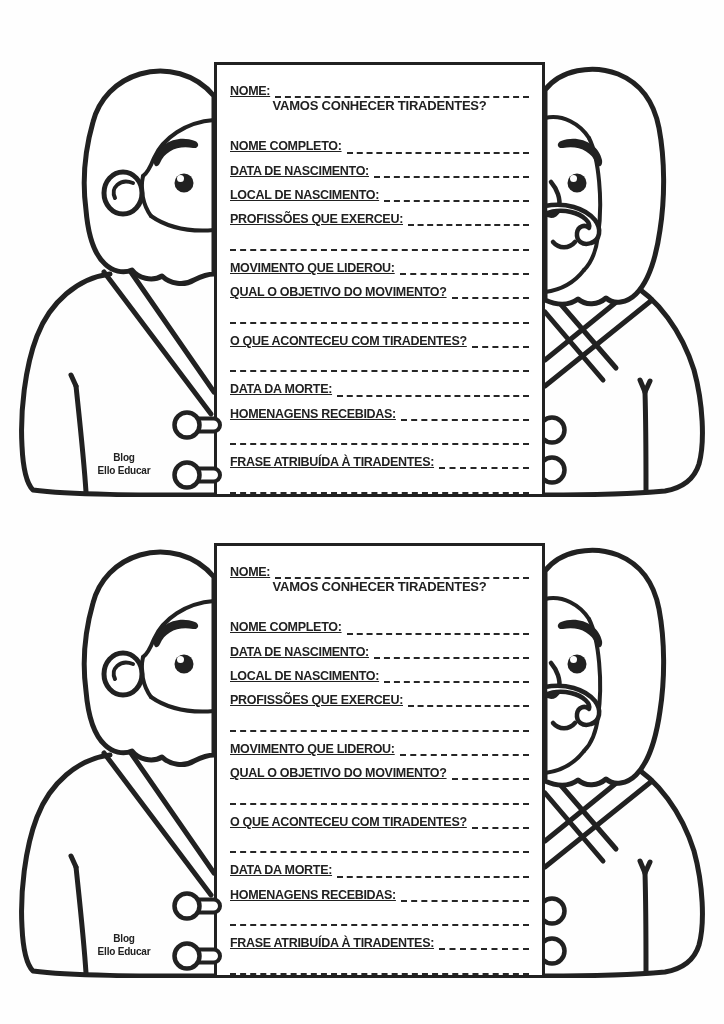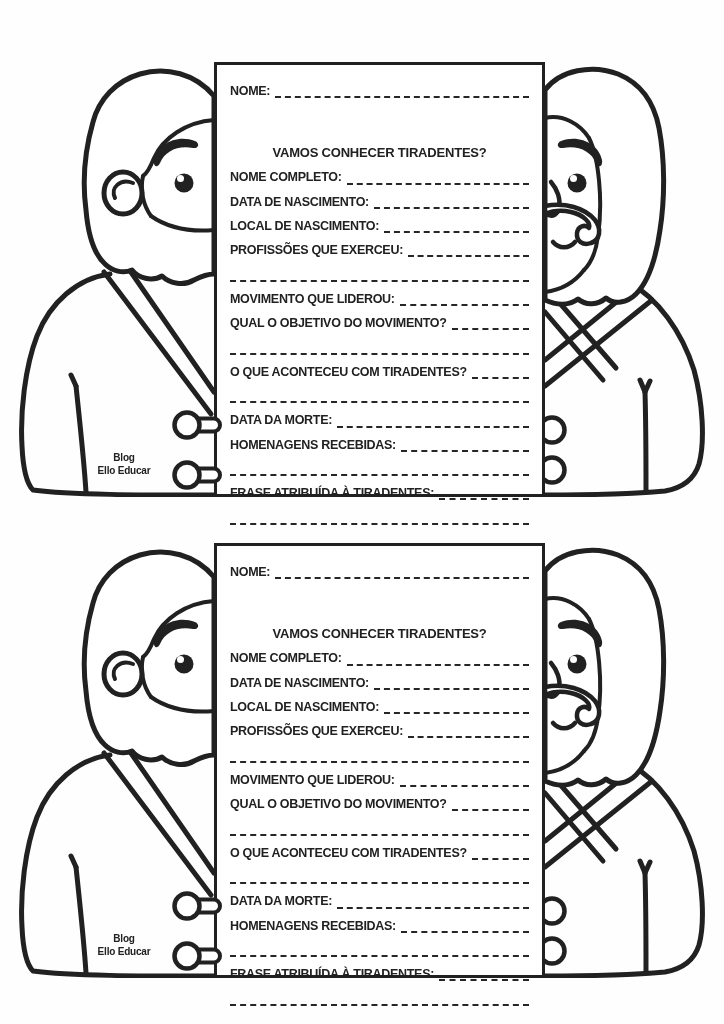--- a/index.html
+++ b/index.html
@@ -14,27 +14,27 @@
 
   .character, .ringsvg { position:absolute; left:0; top:0; width:724px; height:435px; }
   .character { z-index:1; }
   .ringsvg  { z-index:3; }
 
   .paper {
     position:absolute; left:214px; top:0; width:331px; height:435px;
     box-sizing:border-box; background:#ffffff; border:3px solid #212121;
     padding:9px 13px 0 13px; z-index:2;
   }
-  .frow { display:flex; align-items:flex-end; height:24.3px; }
+  .frow { display:flex; align-items:flex-end; height:24.3px;text-decoration:underline; }
   .lab {
     font-weight:700; font-size:12.5px; line-height:1.05;
     letter-spacing:-0.3px; white-space:nowrap; padding-right:5px;
   }
   .blank { flex:1 1 auto; min-width:28px; height:15px; border-bottom:2.5px dashed #262626; }
-  .title-row { display:flex; align-items:flex-end; justify-content:center; height:31px;margin-top:31px; }
+  .title-row { display:flex; align-items:flex-start; justify-content:center; height:31px; }
   .title-text { font-weight:700; font-size:13px; letter-spacing:-0.2px; }
 
   .credit {
     position:absolute; left:76px; top:390px; width:96px; z-index:2;
     text-align:center; font-weight:700; font-size:10px; line-height:1.25;
     letter-spacing:-0.2px;
   }
 </style>
 </head>
 <body>

